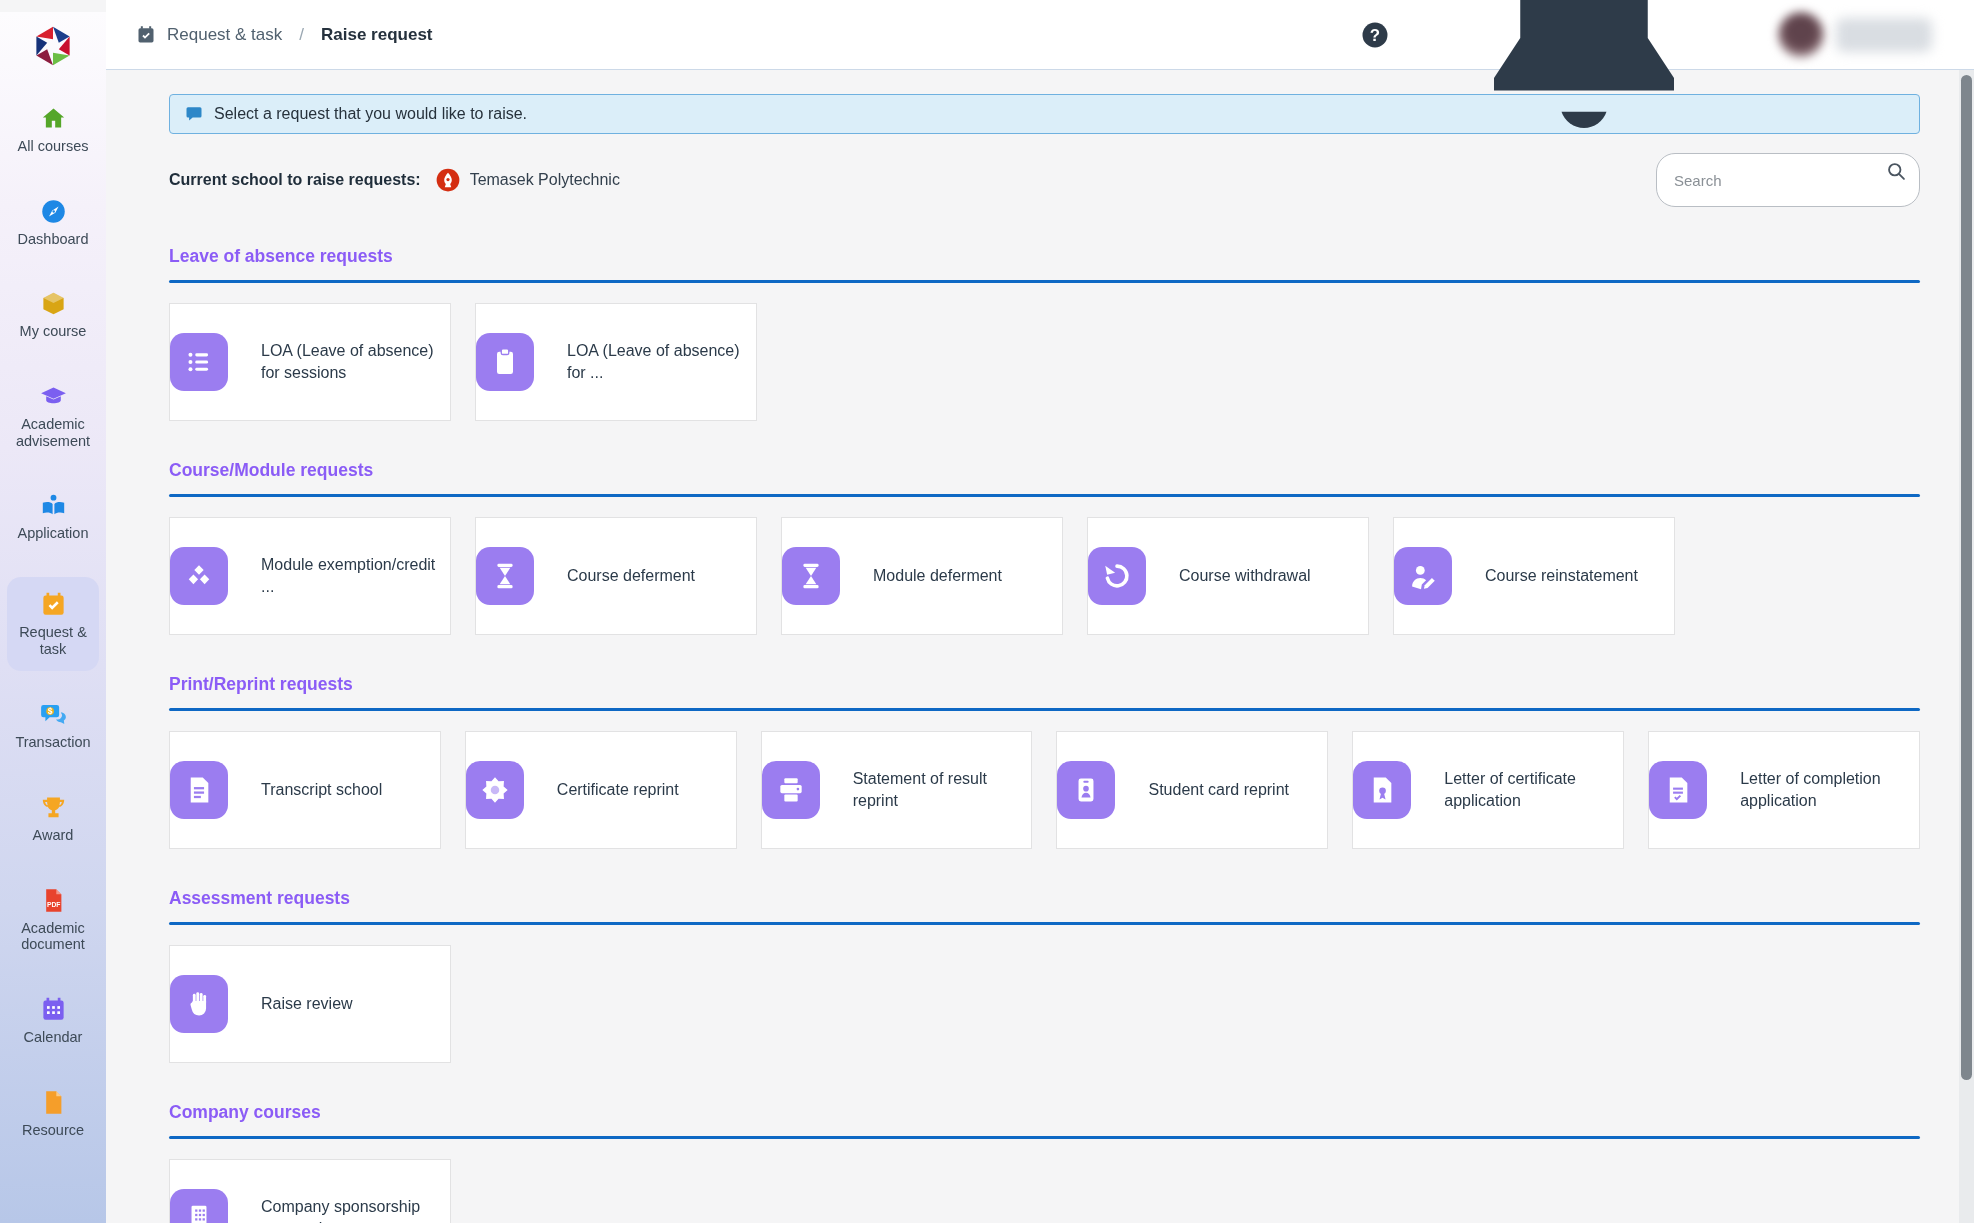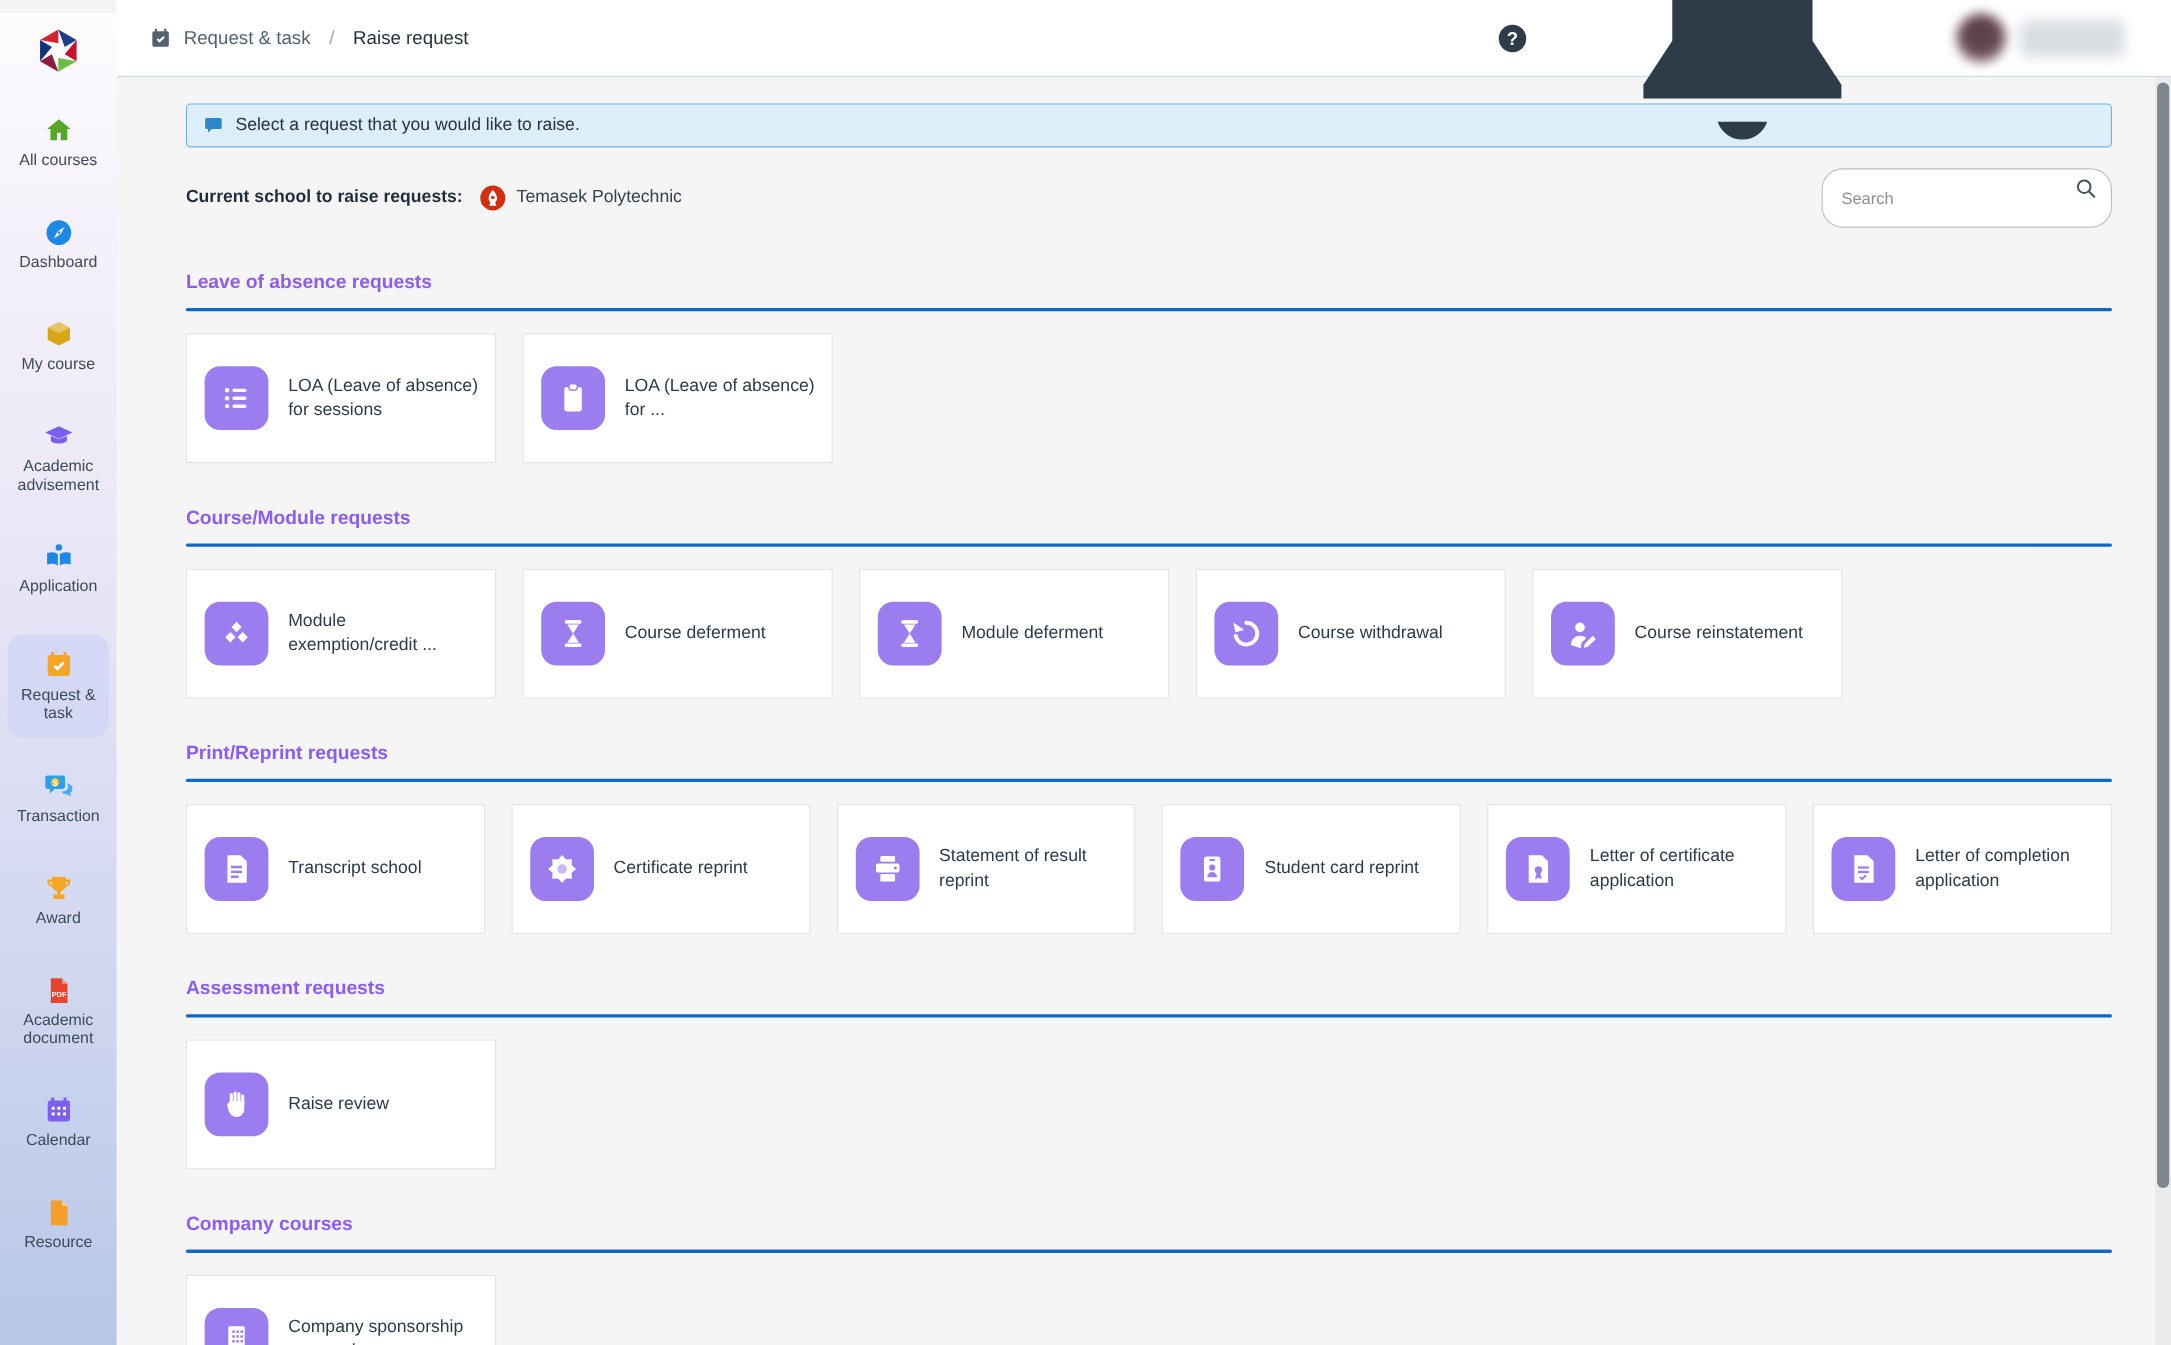--- a/index.html
+++ b/index.html
@@ -18,21 +18,21 @@
   .side-label { margin-top:6px; font-size:14.5px; color:#3d4a57; line-height:1.15; }
 
   
   #header { position:absolute; left:106px; right:0; top:0; height:70px; background:#ffffff;
     border-bottom:1px solid #ccd9e8; display:flex; align-items:center; z-index:4; }
   #breadcrumb { display:flex; align-items:center; gap:11px; margin-left:30px; font-size:17px; }
   .crumb-icon { width:20px; height:20px; color:#51616f; }
   .crumb-icon svg { width:100%; height:100%; }
   .crumb-link { color:#51616f; cursor:pointer; }
   .crumb-sep { color:#9aa7b2; margin:0 6px; }
-  .crumb-current { color:#25313d; font-weight:400; }
+  .crumb-current { color:#25313d; font-weight:700; }
   #header-right { margin-left:auto; display:flex; align-items:center; gap:44px; padding-right:42px; }
   .hdr-icon { width:30px; height:30px; color:#2e3b49; cursor:pointer; position:relative; }
   .hdr-icon svg { width:100%; height:100%; }
   #bell-wrap { position:relative; cursor:pointer; }
   #user-chip { display:flex; align-items:center; gap:12px; cursor:pointer; }
   #avatar { width:46px; height:46px; border-radius:50%;
     background:radial-gradient(circle at 50% 42%, #5f434c 0 40%, #7d5f66 58%, #b9a9ad 72%, #d9dde2 88%);
     filter:blur(5px); }
   #user-name-blur { width:96px; height:34px; border-radius:8px; background:#d9dde2; filter:blur(6px); }
 
@@ -54,21 +54,21 @@
     padding:0 40px 0 17px; font-size:15px; color:#333; background:#fff; outline:none;
     font-family:"Liberation Sans","DejaVu Sans",sans-serif; }
   #search-input::placeholder { color:#8a9096; }
   .search-icon { position:absolute; right:13px; top:8px; width:21px; height:21px; color:#4a5560; cursor:pointer; }
   .search-icon svg { width:100%; height:100%; }
 
   .section-title { margin-top:39px; font-size:17.5px; font-weight:700; color:#8b5cf6; }
   .section-divider { margin-top:13px; height:3px; background:#0e68c4; border-radius:2px; }
   .card-row { margin-top:20px; display:flex; gap:24px; }
   .req-card { width:282px; height:118px; background:#fff; border:1px solid #e2e2e3;
-    display:flex; align-items:center; gap:18px; padding:0 14px 0 16px; cursor:pointer; }
+    display:flex; align-items:center; gap:33px; padding:0 14px 0 0; cursor:pointer; }
   .card-icon { flex:0 0 58px; width:58px; height:58px; border-radius:14px; background:#9b7df0;
     display:flex; align-items:center; justify-content:center; color:#fff; }
   .card-icon svg { width:32px; height:32px; }
   .card-label { font-size:16px; color:#2b3a49; line-height:1.38; }
 
   
   #scrollbar { position:absolute; right:0; top:70px; bottom:0; width:15px; background:#e9ebed; z-index:6; }
   #scroll-thumb { position:absolute; top:5px; right:2px; width:11px; height:1005px; border-radius:6px; background:#7e868d; cursor:pointer; }
 </style>
 </head>

